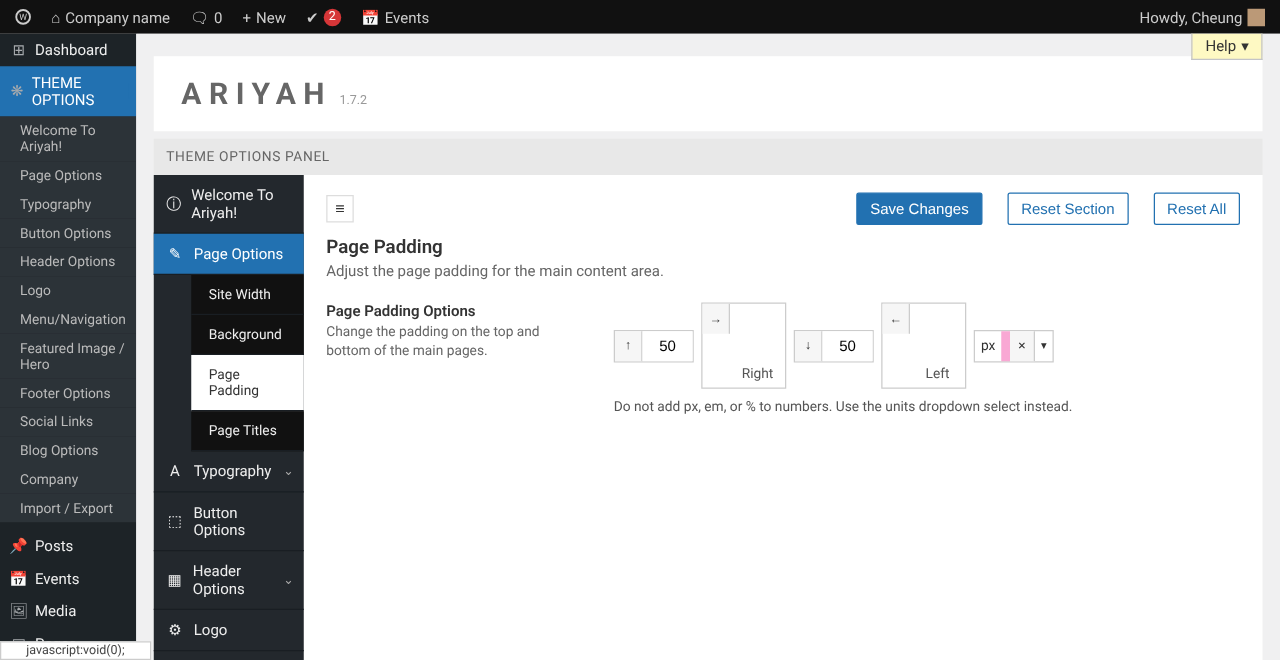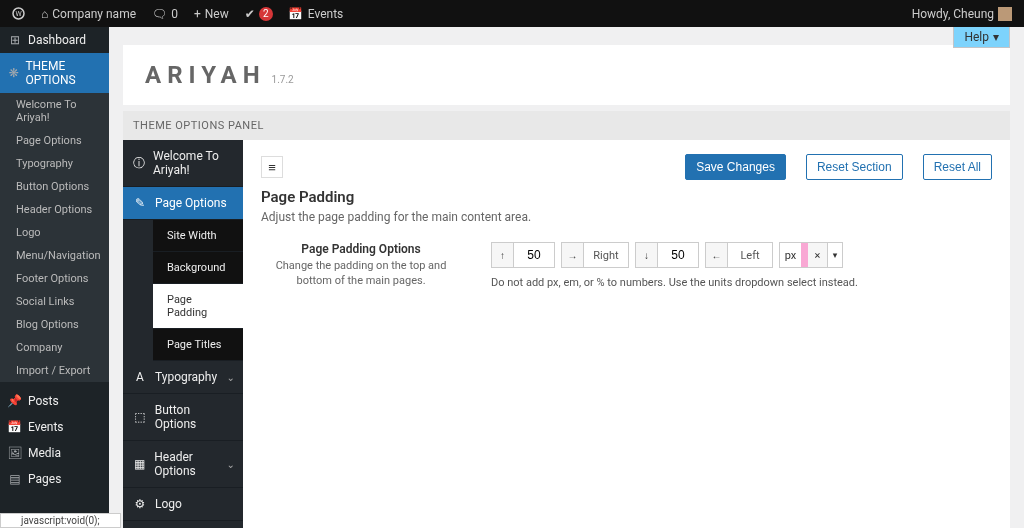--- a/index.html
+++ b/index.html
@@ -18,21 +18,21 @@
 .wpmenu .item .icon { width: 14px; height: 14px; display: flex; align-items: center; justify-content: center; color: #a7aaad; }
 .wpmenu .sub { padding: 5px 8px 5px 16px; font-size: 11px; color: #bbb; cursor: pointer; background: #2c3338; }
 .wpmenu .sep { height: 6px; background: #1d2327; }
 .wpmenu .item.current-parent { background: #2271b1; color:#fff; position:relative; }
 .wpmenu .item.current-parent::after { content:""; position:absolute; right:-6px; top:50%; transform:translateY(-50%); border:6px solid transparent; border-left-color:#2271b1; }
 
 
 .wrap { position: absolute; top: 27px; left: 109px; right: 0; bottom: 0; background: #f0f0f1; }
 
 
-.help-tab { position: absolute; top: 0; right: 14px; background: #7dd3fc; border: 1px solid #c3c4c7; border-top: none; padding: 3px 10px; font-size: 12px; cursor: pointer; display: flex; align-items: center; gap: 4px; }
+.help-tab { position: absolute; top: 0; right: 14px; background: #fef9c3; border: 1px solid #c3c4c7; border-top: none; padding: 3px 10px; font-size: 12px; cursor: pointer; display: flex; align-items: center; gap: 4px; }
 
 
 .themehead { margin: 18px 14px 0 14px; background: #fff; padding: 16px 22px; display:flex; align-items: baseline; gap: 6px; }
 .themehead .tname { font-size: 24px; letter-spacing: 6px; color: #666; font-weight: 700; }
 .themehead .tver { font-size: 10px; color: #999; }
 
 
 .panelhead { margin: 6px 14px 0 14px; padding: 8px 10px; font-size: 11px; color: #666; text-transform: uppercase; letter-spacing: 0.5px; background:#e8e8e8;}
 
 
@@ -52,28 +52,28 @@
 .cpane .toprow { display: flex; align-items: center; justify-content: space-between; margin-bottom: 8px; }
 .collapse-btn { width: 22px; height: 22px; border: 1px solid #ddd; background: #fff; display: flex; align-items: center; justify-content: center; cursor: pointer; }
 .action-btns { display: flex; gap: 20px; }
 .btn { padding: 5px 10px; font-size: 12px; border: 1px solid #2271b1; color: #2271b1; background: #fff; cursor: pointer; border-radius: 2px; }
 .btn.primary { background: #2271b1; color: #fff; }
 
 .sect-title { font-size: 15px; font-weight: 600; margin-bottom: 4px; }
 .sect-desc { font-size: 12px; color: #666; margin-bottom: 18px; }
 
 .field-row { display: flex; gap: 30px; }
-.field-label { width: 200px; text-align: center; }
+.field-label { width: 200px; }
 .field-label .fl-title { font-size: 12px; font-weight:600; }
 .field-label .fl-desc { font-size: 11px; color: #666; margin-top: 2px; line-height: 1.4; }
 .field-ctrl .spacing-group { display: inline-flex; gap: 6px; align-items:center; }
 .inpair { display: inline-flex; border: 1px solid #ccc; background: #fff; }
 .inpair .arrowbtn { width: 22px; height: 24px; background: #f6f6f6; border-right: 1px solid #ccc; display: flex; align-items: center; justify-content: center; font-size: 10px; cursor:pointer; }
 .inpair input { width: 40px; height: 24px; border: none; text-align: center; font-size: 12px; outline:none; }
-.inpair .lbl { width: 44px; height: 24px; display:flex; align-items:center; justify-content:center; font-size:11px; color:#555; }
+.inpair .lbl { width: 44px; height: 24px; display:flex; align-items:center; justify-content:center; font-size:11px; color:#555;margin-top:43px; }
 .unitbox { display:inline-flex; border:1px solid #ccc; }
 .unitbox .u { width:28px; height:24px; display:flex; align-items:center; justify-content:center; font-size:11px; border-right:7px solid #f9a8d4; }
 .unitbox .x { width:20px; height:24px; display:flex; align-items:center; justify-content:center; font-size:11px; cursor:pointer; background:#f6f6f6; border-right:1px solid #ccc;}
 .unitbox .dd { width:14px; height:24px; display:flex; align-items:center; justify-content:center; font-size:9px; cursor:pointer;}
 .hint { font-size: 11px; color: #555; margin-top: 8px; }
 
 .statusbar { position: absolute; left:0; bottom:0; background:#fff; border:1px solid #ccc; font-size:10px; padding:1px 20px; color:#444; }
 
 svg.icon { width:13px; height:13px; fill:currentColor; }
 </style>
@@ -126,20 +126,21 @@
       <span class="icon">❋</span>
       <span>THEME OPTIONS</span>
     </div>
   <div class="sub">Welcome To Ariyah!</div>
   <div class="sub">Page Options</div>
   <div class="sub">Typography</div>
   <div class="sub">Button Options</div>
   <div class="sub">Header Options</div>
   <div class="sub">Logo</div>
   <div class="sub">Menu/Navigation</div>
+  <div class="sub">Featured Image / Hero</div>
   <div class="sub">Footer Options</div>
   <div class="sub">Social Links</div>
   <div class="sub">Blog Options</div>
   <div class="sub">Company</div>
   <div class="sub">Import / Export</div>
   <div class="sep"></div>
   <div class="item">
       <span class="icon">📌</span>
       <span>Posts</span>
     </div>

